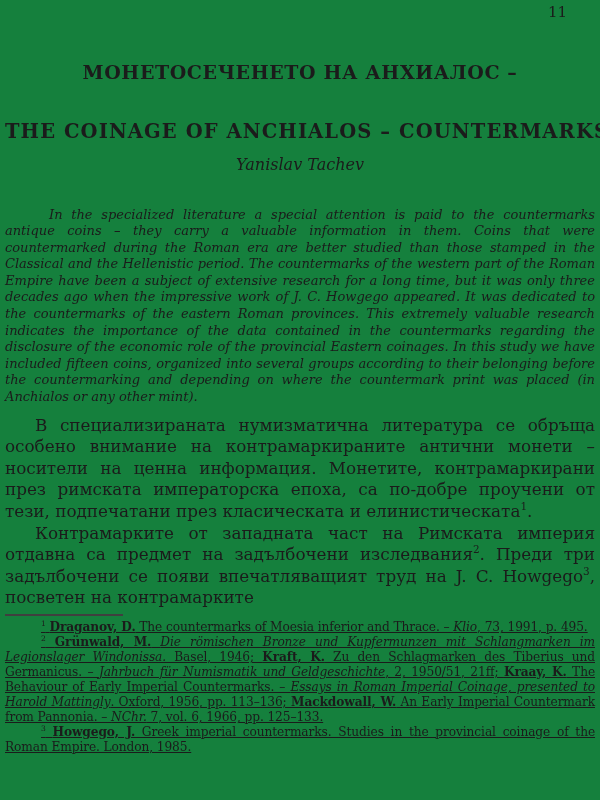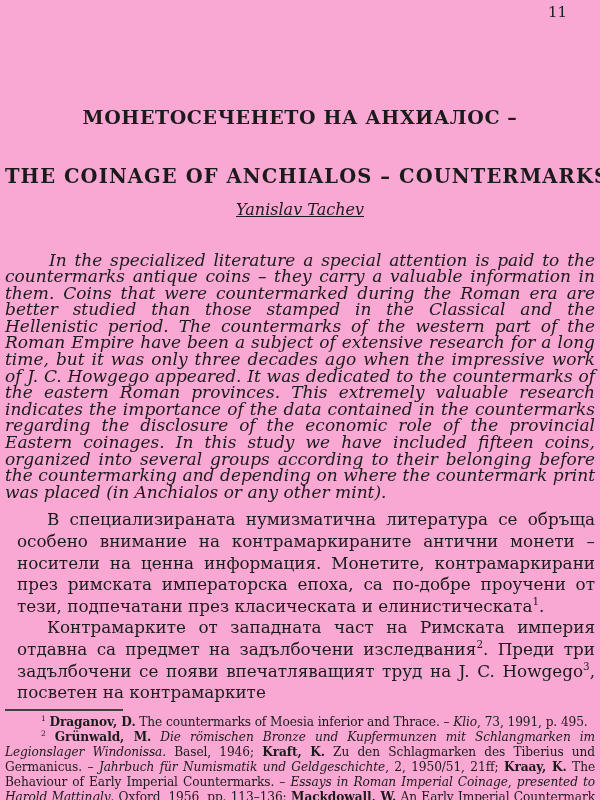--- a/index.html
+++ b/index.html
@@ -1,35 +1,35 @@
 <!DOCTYPE html>
 <html><head>
 <meta charset="utf-8">
 <style>
   html, body { margin: 0; padding: 0; background: #888; }
   .page {
     position: relative;
     width: 600px;
     height: 800px;
     margin: 0 auto;
-    background: #f9a8d4;
+    background: #15803d;
     color: #1b1b1b;
     font-family: "DejaVu Serif", "Liberation Serif", serif;
     box-sizing: border-box;
     padding: 4px 5px 0 5px;
     overflow: hidden;
   }
   .page-number {
     text-align: right;
     padding-right: 28px;
     font-size: 15px;
     line-height: 16px;
   }
   .bg-title {
-    margin: 85px 0 0 0;
+    margin: 40px 0 0 0;
     text-align: center;
     font-size: 19px;
     line-height: 25.5px;
     font-weight: bold;
     letter-spacing: 0.6px;
   }
   .bg-author {
     margin-top: 8px;
     text-align: center;
     font-style: italic;
@@ -44,52 +44,52 @@
     font-weight: bold;
     letter-spacing: 1.1px;
     white-space: nowrap;
   }
   .en-author {
     margin-top: 11px;
     text-align: center;
     font-style: italic;
     font-size: 16px;
     line-height: 20px;
-    text-decoration: underline;
   }
   .abstract {
     margin: 32px 0 0 0;
     font-style: italic;
-    font-size: 17px;
+    font-size: 13px;
     line-height: 16.6px;
     text-align: justify;
     text-indent: 44px;
   }
   .body-para {
-    margin: 9px 0 0 12px;
+    margin: 9px 0 0 0;
     font-size: 16.8px;
     line-height: 21.6px;
     text-align: justify;
     text-indent: 30px;
   }
   .body-para + .body-para { margin-top: 0; }
   .fn-rule {
     margin-top: 5px;
     width: 118px;
     height: 2px;
     background: #3f3f3f;
   }
   .footnotes { margin-top: 4px; }
   .fn {
     margin: 0;
     font-size: 12.2px;
     line-height: 15px;
     text-align: justify;
     text-indent: 36px;
     letter-spacing: -0.1px;
+    text-decoration: underline;
   }
   sup { font-size: 0.62em; line-height: 0; }
   .seg-b { font-weight: bold; }
   .seg-i { font-style: italic; }
 </style>
 </head>
 <body>
 
 <div class="page">
 

